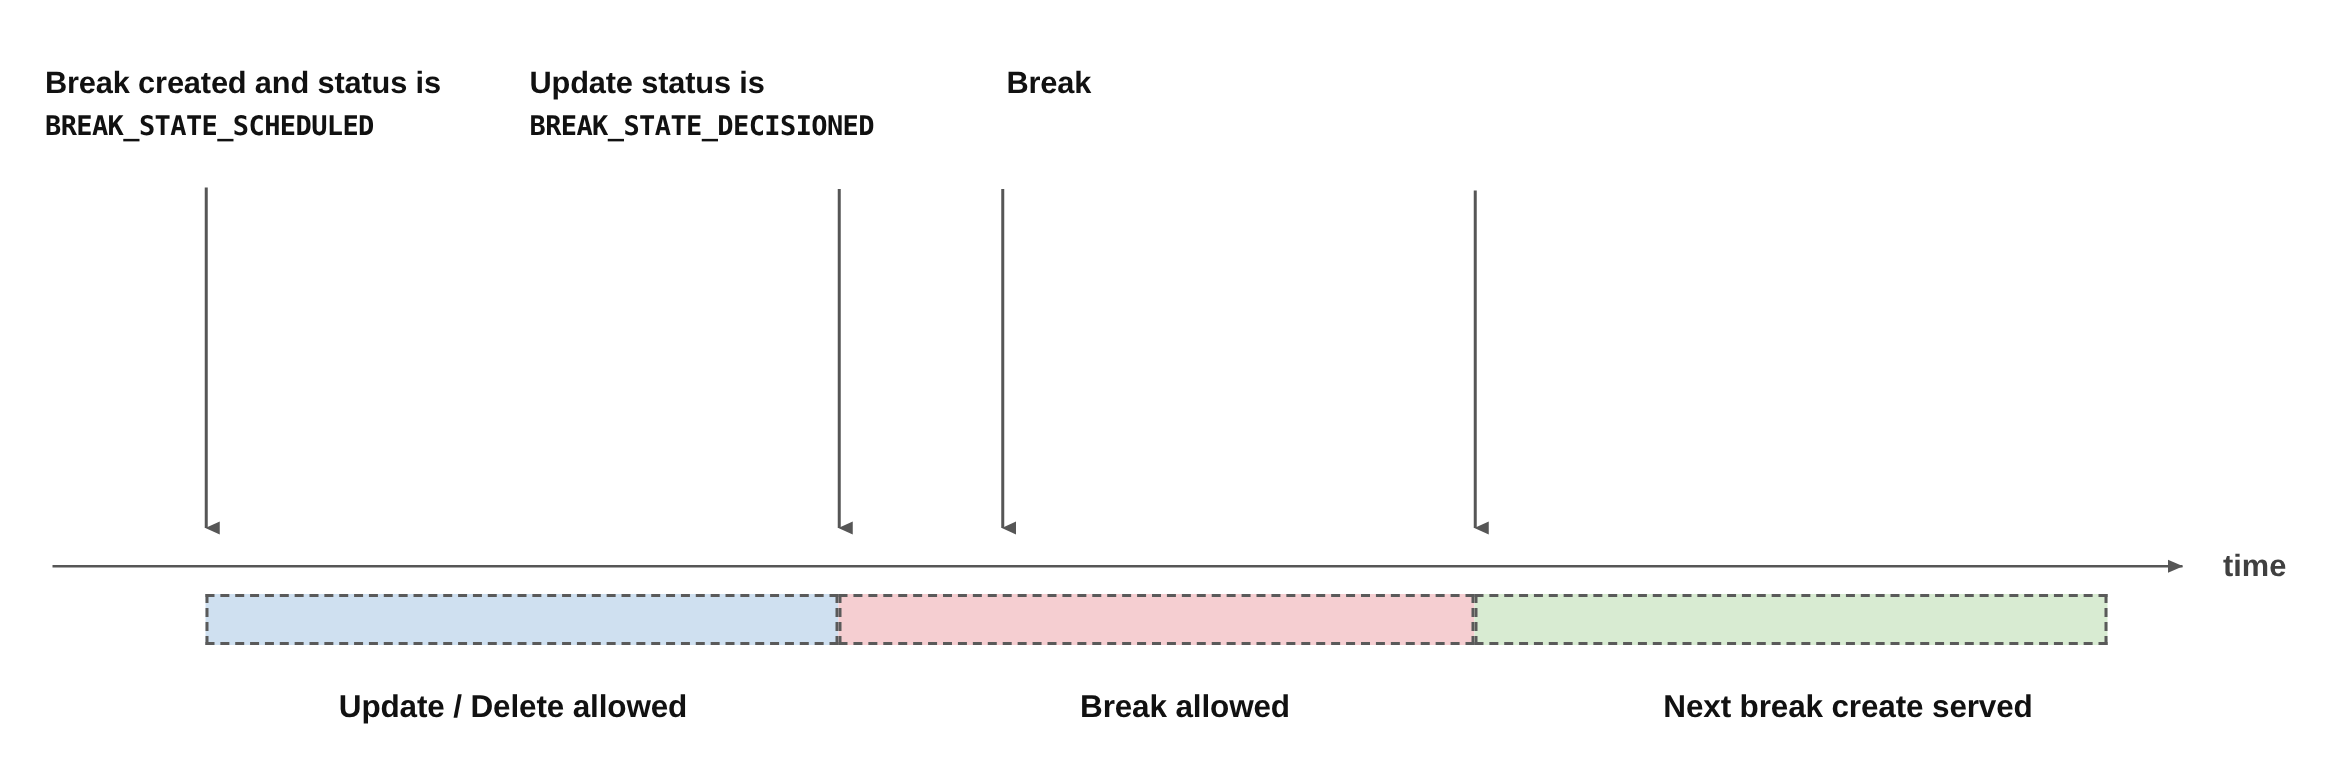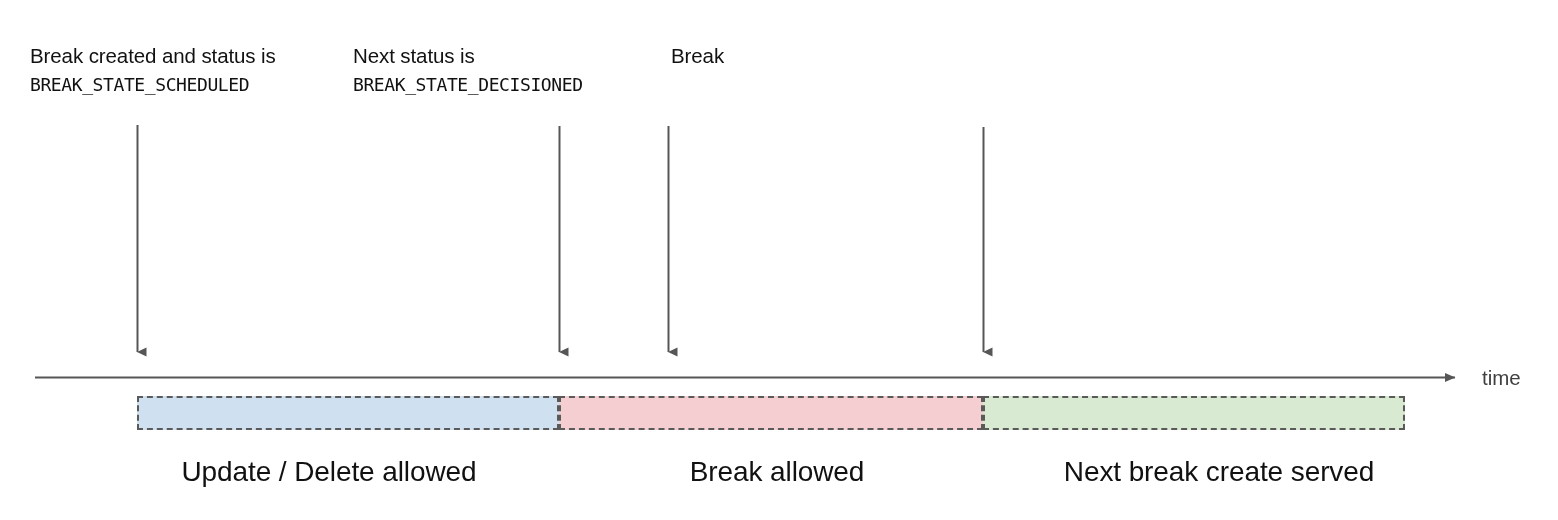--- a/index.html
+++ b/index.html
@@ -15,20 +15,21 @@
     font-family: "Liberation Sans", sans-serif;
     color: #1a1a1a;
     -webkit-font-smoothing: antialiased;
   }
 
   #diagram {
     position: absolute;
     inset: 0;
     width: 1558px;
     height: 520px;
+    font-weight: bold;
   }
 
   
   .annotation {
     position: absolute;
     font-size: 20.5px;
     line-height: 29px;
     color: #111111;
     white-space: nowrap;
   }
@@ -61,27 +62,28 @@
     top: 396px;
     height: 34px;
     box-sizing: border-box;
     border: 2px dashed #5a5a5a;
   }
 
   
   .caption {
     position: absolute;
     top: 458px;
-    font-size: 28px;
+    font-size: 21px;
     line-height: 28px;
     color: #111111;
     white-space: nowrap;
     text-align: left;
     transform: translateX(-50%);
     letter-spacing: -0.1px;
+    margin-left: 13px;
   }
 
   
   #axis-label {
     position: absolute;
     left: 1482px;
     top: 366px;
     font-size: 20.5px;
     line-height: 24px;
     color: #404040;
@@ -92,21 +94,21 @@
 <body>
 
 <div id="diagram">
 
   <div class="annotation" id="ann-0">
     <span class="ln prose">Break created and status is</span>
     <span class="ln code">BREAK_STATE_SCHEDULED</span>
   </div>
 
   <div class="annotation" id="ann-1">
-    <span class="ln prose">Next status is</span>
+    <span class="ln prose">Update status is</span>
     <span class="ln code">BREAK_STATE_DECISIONED</span>
   </div>
 
   <div class="annotation" id="ann-2">
     <span class="ln prose">Break</span>
   </div>
 
 
   <svg id="vector-layer" width="1558" height="520" viewBox="0 0 1558 520">
     <defs>

